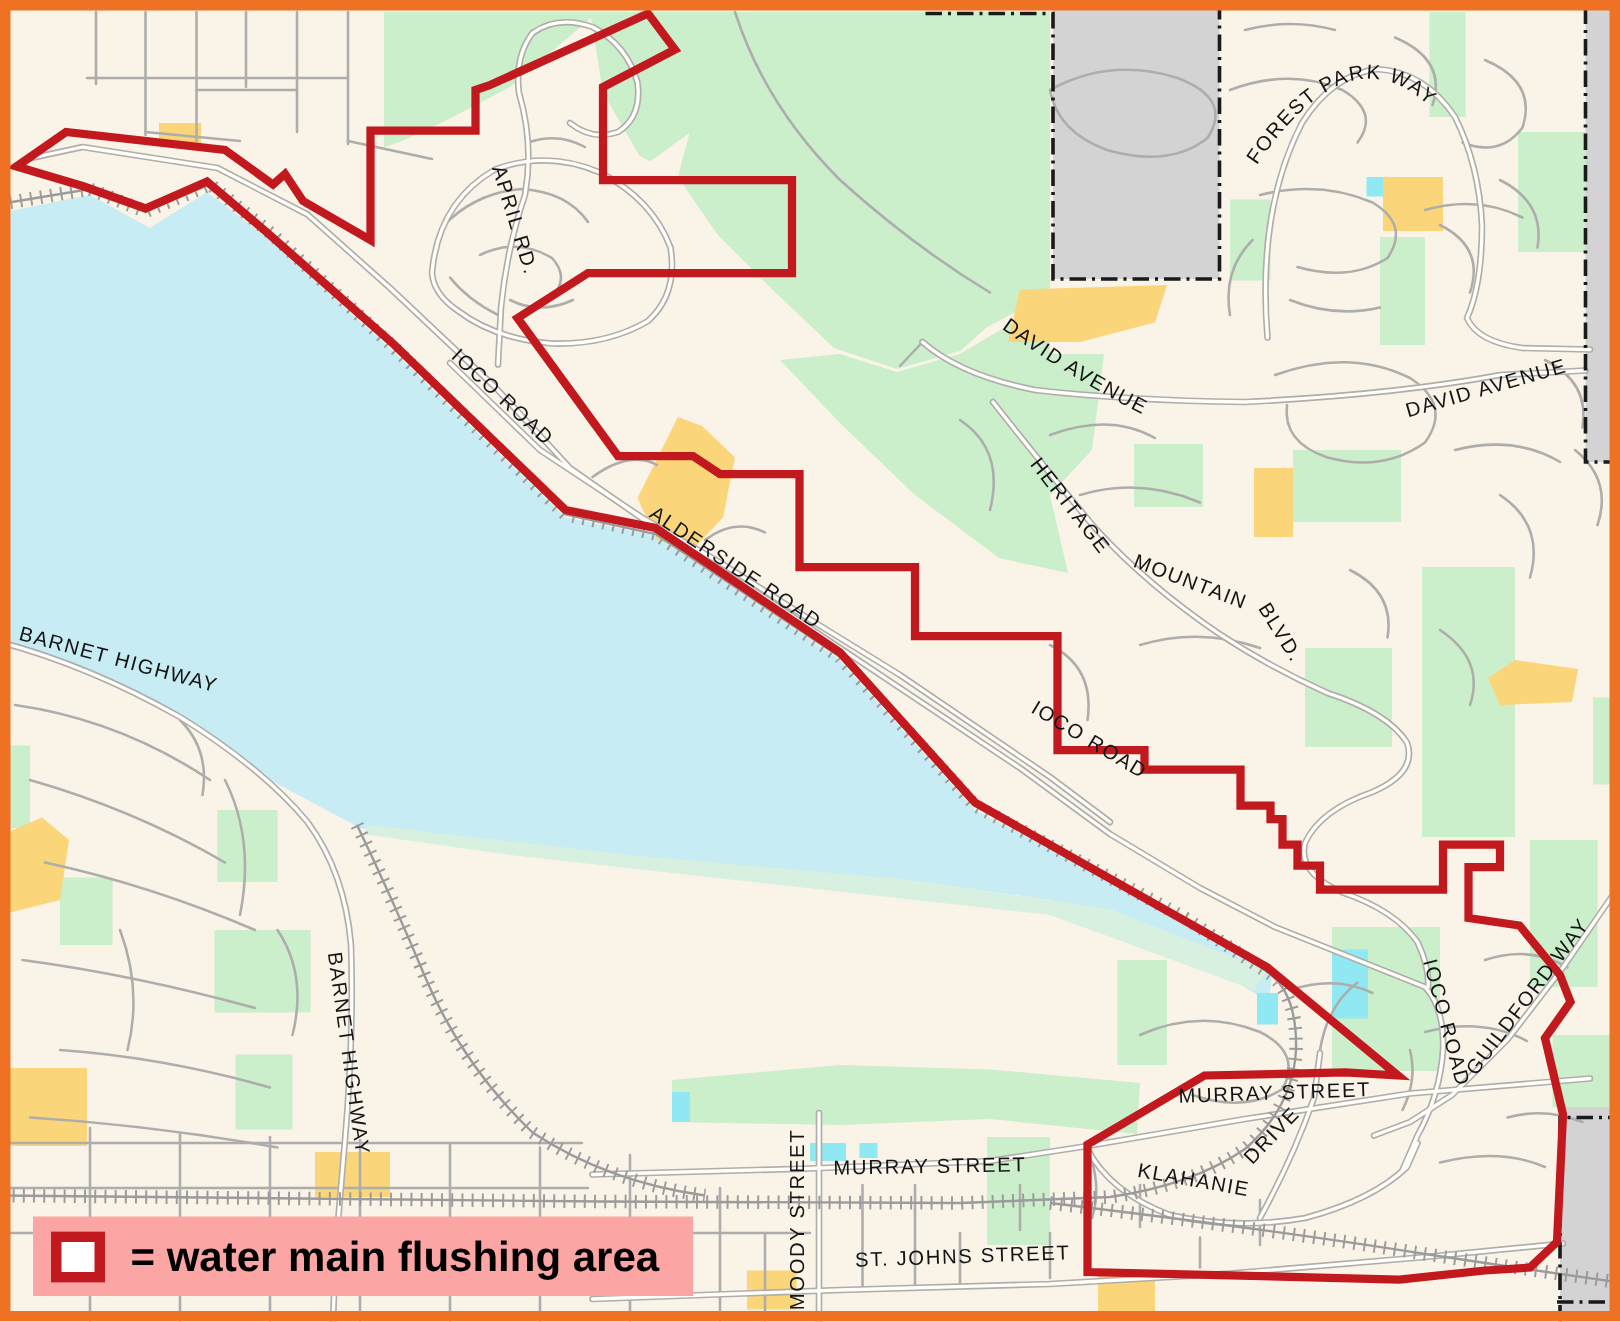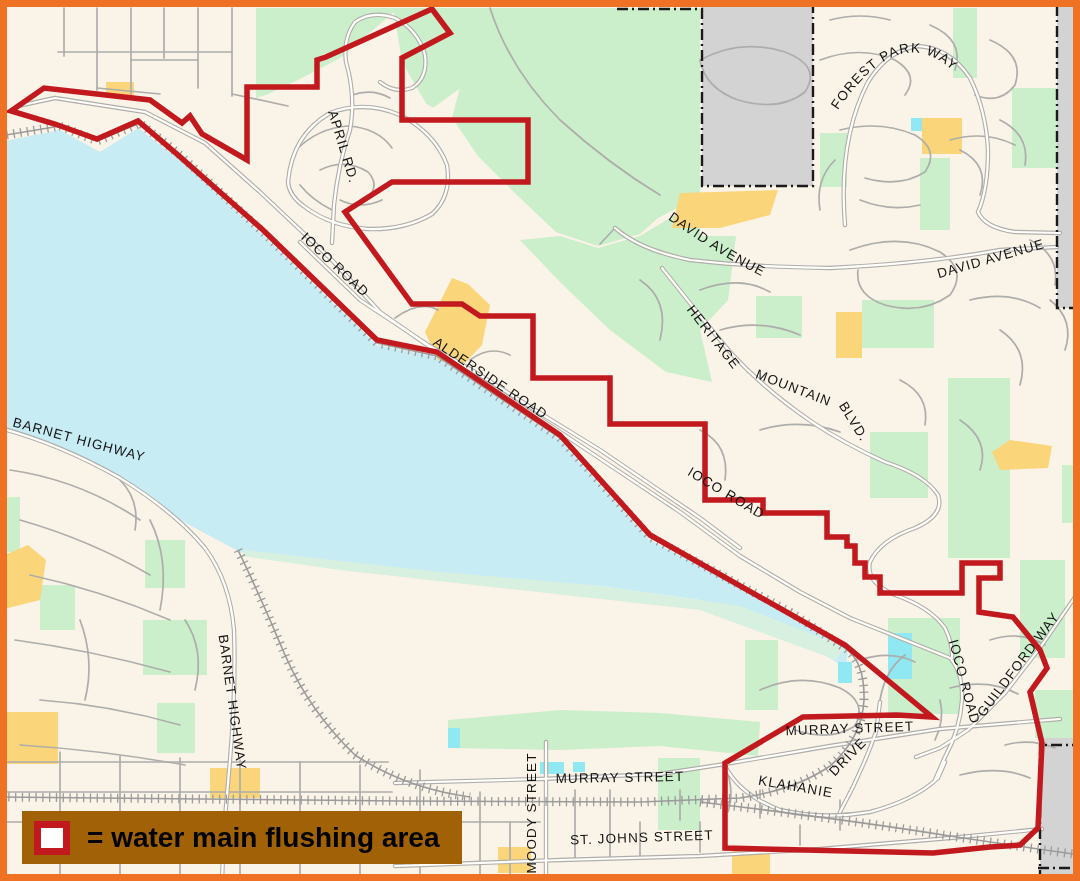--- a/index.html
+++ b/index.html
@@ -1,20 +1,20 @@
 <!DOCTYPE html>
 <html><head>
 <meta charset="utf-8">
 <style>
   html,body{margin:0;padding:0;background:#fff;}
   body{width:1080px;height:881px;position:relative;overflow:hidden;
        font-family:"Liberation Sans",sans-serif;}
   #map-stage{position:absolute;inset:0;}
   #frame{position:absolute;inset:0;border:7px solid #EE7124;pointer-events:none;z-index:40;}
-  #legend{position:absolute;left:22px;top:811px;width:440px;height:53px;background:#a16207;
+  #legend{position:absolute;left:22px;top:811px;width:440px;height:53px;background:#fca5a5;
           display:flex;align-items:center;z-index:30;}
   #legend .swatch{width:22px;height:20px;border:7px solid #C2191F;background:#fff;margin-left:12px;flex:0 0 auto;}
   #legend .caption{font-size:28px;font-weight:bold;color:#000;margin-left:17px;letter-spacing:0px;white-space:nowrap;}
   svg text{font-family:"Liberation Sans",sans-serif;}
 </style>
 </head>
 <body>
 
 <div id="map-stage"><svg width="1080" height="881" viewBox="0 0 1080 881">
       <g>

